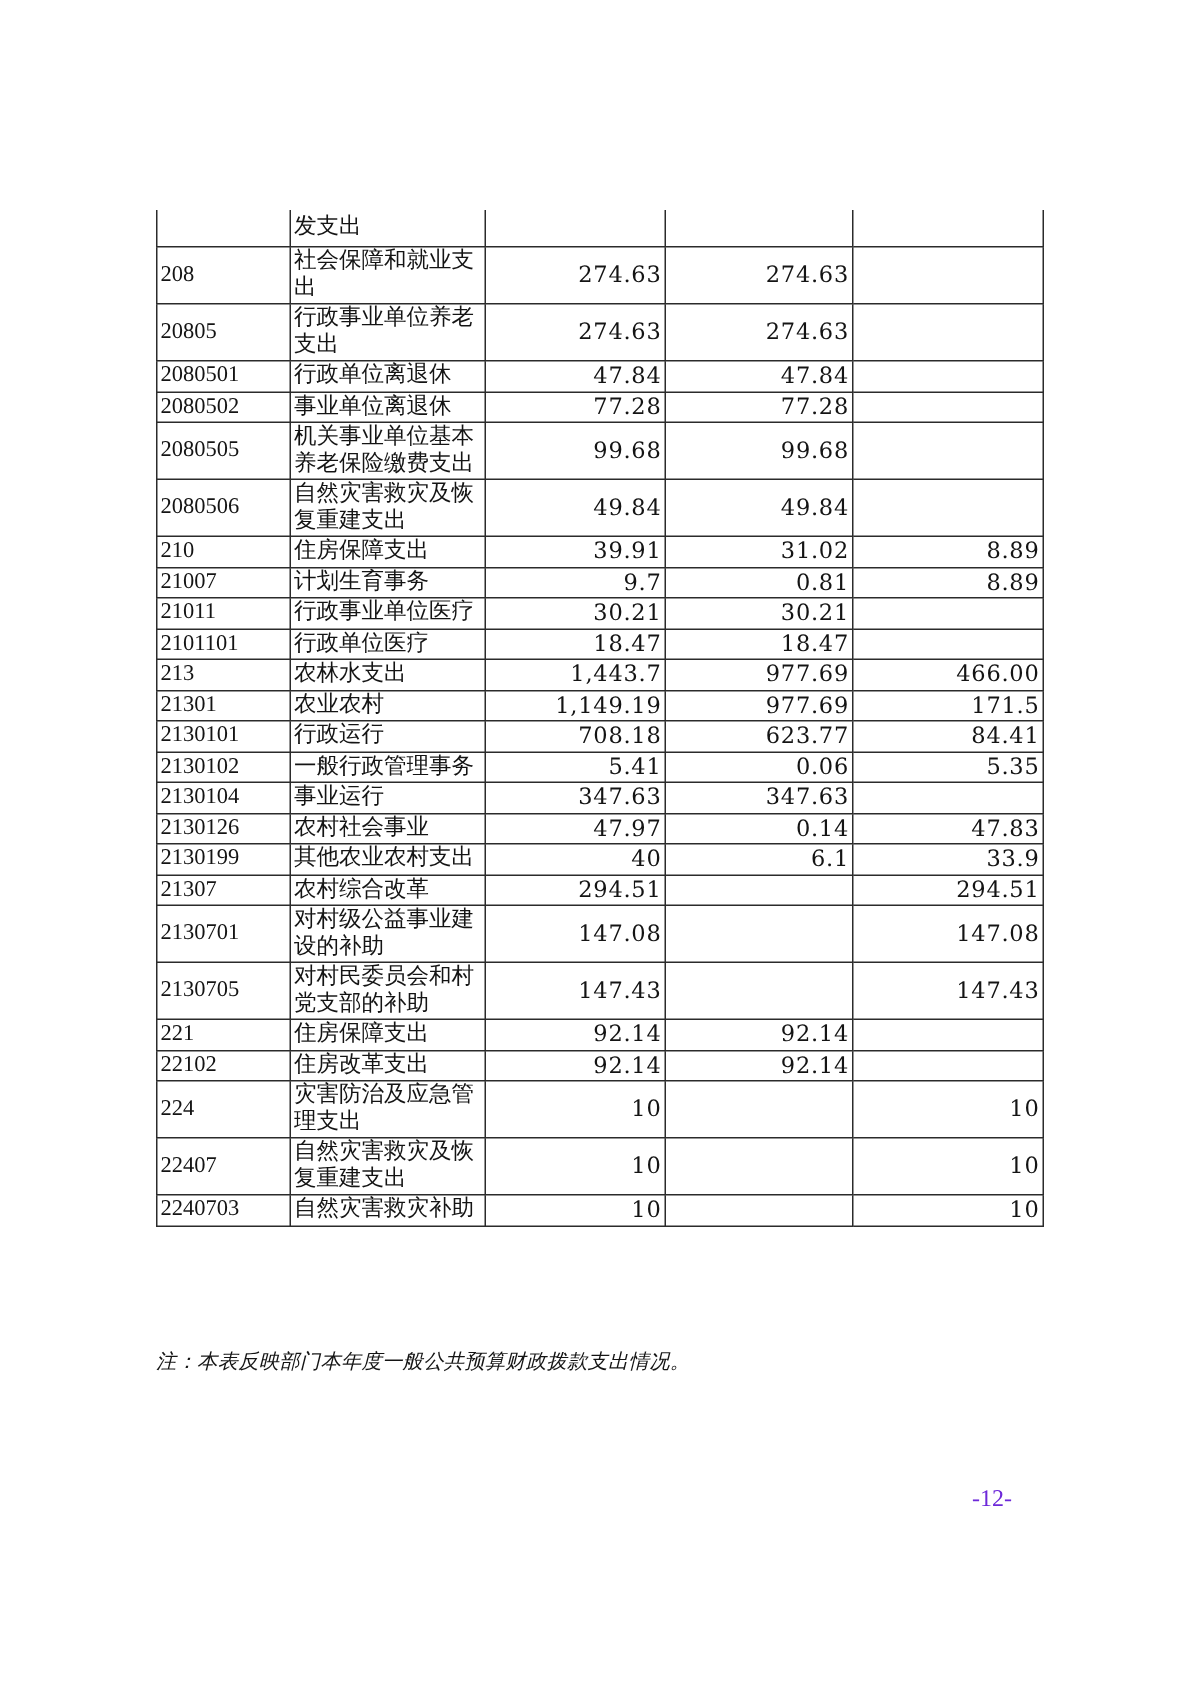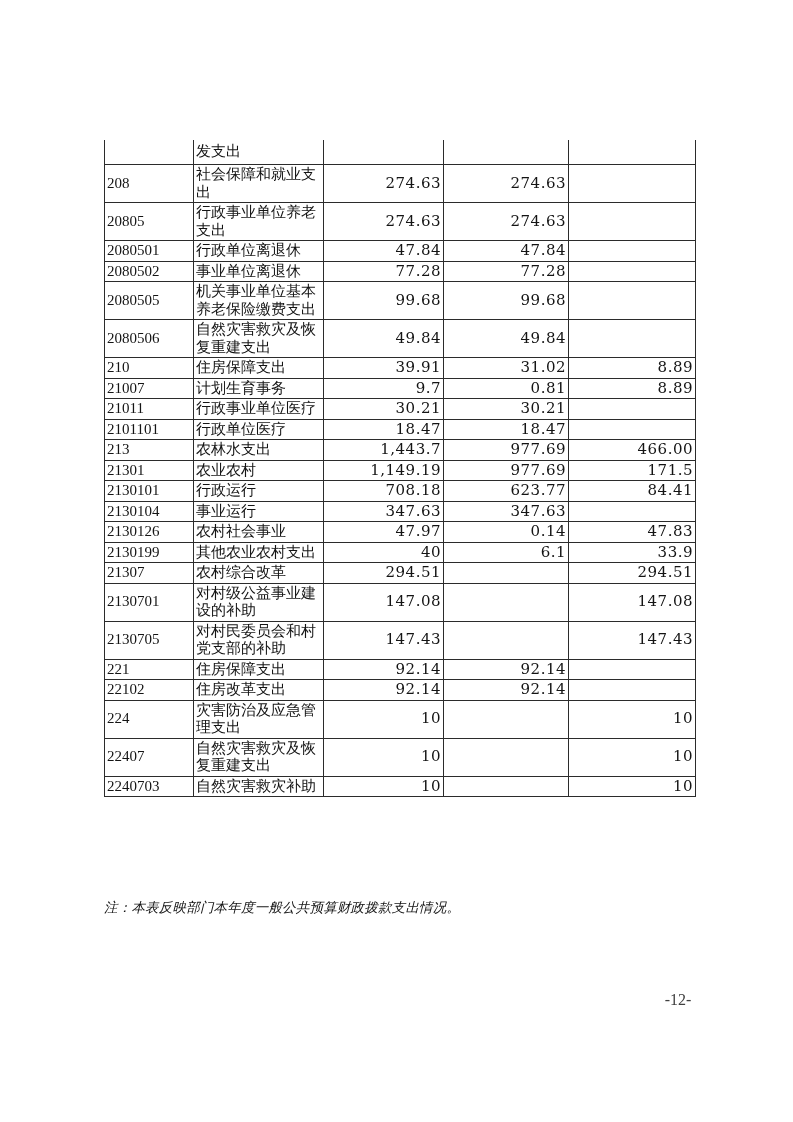--- a/index.html
+++ b/index.html
@@ -53,23 +53,22 @@
     color: #141414;
     letter-spacing: 0.2px;
     white-space: nowrap;
     font-style: italic;
   }
   .page-number {
     position: absolute;
     left: 648px;
     top: 991px;
     width: 60px;
-    text-align: center;
     font-size: 16px;
-    color: #404040;
+    color: #6d28d9;
   }
 </style>
 </head>
 <body>
 
 <div class="page">
 
   <table class="budget">
     <colgroup>
       <col style="width:89px">
@@ -171,20 +170,27 @@
           <td class="num">171.5</td>
         </tr>
         <tr>
           <td class="code">2130101</td>
           <td class="name">行政运行</td>
           <td class="num">708.18</td>
           <td class="num">623.77</td>
           <td class="num">84.41</td>
         </tr>
         <tr>
+          <td class="code">2130102</td>
+          <td class="name">一般行政管理事务</td>
+          <td class="num">5.41</td>
+          <td class="num">0.06</td>
+          <td class="num">5.35</td>
+        </tr>
+        <tr>
           <td class="code">2130104</td>
           <td class="name">事业运行</td>
           <td class="num">347.63</td>
           <td class="num">347.63</td>
           <td class="num"></td>
         </tr>
         <tr>
           <td class="code">2130126</td>
           <td class="name">农村社会事业</td>
           <td class="num">47.97</td>

